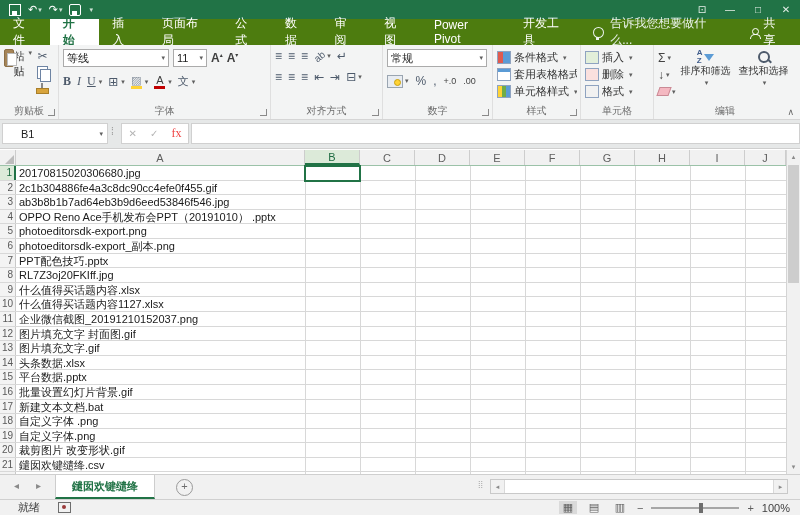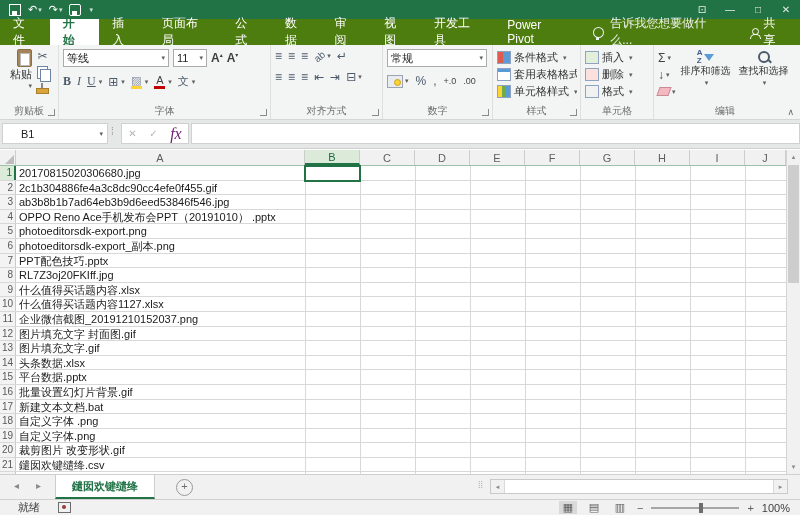--- a/index.html
+++ b/index.html
@@ -31,21 +31,21 @@
   .rgroup{position:relative;height:100%;box-sizing:border-box;padding:4px 3px 15px 4px;flex:none;}
   .rgroup+.rgroup{border-left:1px solid #dfdfdf;}
   .glabel{position:absolute;bottom:1px;left:0;right:0;text-align:center;font-size:10px;color:#6d6d6d;white-space:nowrap;}
   .launcher{position:absolute;bottom:3px;right:3px;width:6px;height:6px;border-right:1px solid #8a8a8a;border-bottom:1px solid #8a8a8a;}
   .dd{font-size:7px;color:#5f5f5f;margin-left:2px;}
   .icbtn{display:inline-flex;align-items:center;justify-content:center;color:#4d5a6b;font-size:12px;}
   .combo{background:#fff;border:1px solid #ababab;height:18px;display:inline-flex;align-items:center;font-size:11px;color:#222;padding:0 3px;box-sizing:border-box;}
   .combo .dd{margin-left:auto;}
   .flexrow{display:flex;align-items:center;gap:4px;}
   
-  .pastebtn{display:inline-flex;flex-direction:column;align-items:flex-end;font-size:11px;color:#333;width:28px;}
+  .pastebtn{display:inline-flex;flex-direction:row;align-items:flex-start;font-size:11px;color:#333;width:28px;}
   .clipicon{width:13px;height:16px;background:#a58457;border:1px solid #8c6f46;position:relative;border-radius:2px;}
   .clipicon:after{content:"";position:absolute;left:2px;top:3px;width:8px;height:11px;background:#fff;border:1px solid #bbb;}
   .copyicon{width:9px;height:11px;border:1px solid #6e84a3;background:#fff;position:relative;}
   .copyicon:after{content:"";position:absolute;left:2px;top:2px;width:9px;height:11px;border:1px solid #6e84a3;background:#fff;}
   .painticon{width:11px;height:4px;background:#d8a43c;border:1px solid #a97f2a;position:relative;margin-top:6px;}
   .painticon:before{content:"";position:absolute;left:4px;top:-6px;width:2px;height:5px;background:#888;}
   
   .afont{font-size:12px;font-weight:bold;color:#3f3f3f;display:inline-flex;align-items:flex-start;}
   .afont sup{font-size:6px;line-height:8px;}
   .bicon{font-weight:bold;font-family:"Liberation Serif","DejaVu Serif",serif;}
@@ -78,21 +78,21 @@
   .mag{width:8px;height:8px;border:2px solid #4d5a6b;border-radius:50%;position:relative;margin:2px;}
   .mag:after{content:"";position:absolute;left:7px;top:7px;width:5px;height:2px;background:#4d5a6b;transform:rotate(45deg);}
   .collapse{position:absolute;right:6px;bottom:2px;font-size:9px;color:#666;}
   
   #fbar{position:absolute;top:120px;left:0;right:0;height:29px;background:#e6e8e8;border-bottom:1px solid #cfcfcf;box-sizing:border-box;}
   .namebox{position:absolute;left:2px;top:3px;width:106px;height:21px;background:#fff;border:1px solid #d0d0d0;display:flex;align-items:center;font-size:11px;padding-left:18px;box-sizing:border-box;}
   .namebox .dd{margin-left:auto;margin-right:4px;}
   .grip{position:absolute;left:111px;top:6px;color:#9a9a9a;font-size:10px;letter-spacing:-1px;}
   .fbtns{position:absolute;left:121px;top:3px;width:68px;height:21px;background:#fff;border:1px solid #d0d0d0;display:flex;align-items:center;justify-content:space-around;box-sizing:border-box;}
   .fbtns .gray{color:#b5b5b5;font-size:10px;}
-  .fxgl{font-style:italic;font-family:"Liberation Serif","DejaVu Serif",serif;color:#701a75;font-size:16px;}
+  .fxgl{font-family:"Liberation Serif","DejaVu Serif",serif;color:#ef4444;font-size:12px;}
   .finput{position:absolute;left:191px;top:3px;right:0;height:21px;background:#fff;border:1px solid #d0d0d0;box-sizing:border-box;font-size:11px;padding-left:4px;}
   
   #gridhead{position:absolute;top:150px;left:0;width:786px;height:16px;display:flex;background:#f1f1f1;border-bottom:1px solid #9bc2a8;box-sizing:border-box;}
   .hcell{height:100%;box-sizing:border-box;border-right:1px solid #cdcdcd;font-size:11px;color:#5f5f5f;display:flex;align-items:center;justify-content:center;flex:none;}
   .hcell.corner{width:16px;position:relative;background:#f1f1f1;}
   .hcell.corner:after{content:"";position:absolute;right:1px;bottom:1px;border-left:9px solid transparent;border-bottom:9px solid #bdbdbd;}
   .hcell.sel{background:#dcead9;color:#1e6b41;border-bottom:2px solid #217346;}
   #rows{position:absolute;top:166px;left:0;width:786px;height:308px;overflow:hidden;background:#fff;}
   .grow{height:14.6px;line-height:14px;border-bottom:1px solid #d8d8d8;box-sizing:border-box;display:flex;position:relative;background:#fff;}
   .rnum{width:16px;flex:none;box-sizing:border-box;background:#f3f3f3;border-right:1px solid #c9c9c9;font-size:10px;color:#595959;text-align:right;padding-right:2px;}
@@ -160,22 +160,22 @@
 
 <div id="tabrow">
   <span class="rtab">文件</span>
   <span class="rtab active">开始</span>
   <span class="rtab">插入</span>
   <span class="rtab">页面布局</span>
   <span class="rtab">公式</span>
   <span class="rtab">数据</span>
   <span class="rtab">审阅</span>
   <span class="rtab">视图</span>
+  <span class="rtab">Power Pivot</span>
   <span class="rtab">开发工具</span>
-  <span class="rtab">Power Pivot</span>
   <span class="tellme">
     <span class="bulb"></span>
     <span>告诉我您想要做什么...</span>
   </span>
   <span class="share">
     <span class="person"></span>
     <span>共享</span>
   </span>
 </div>
 

